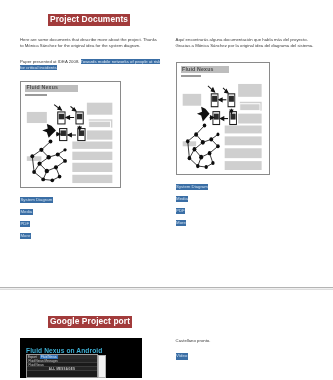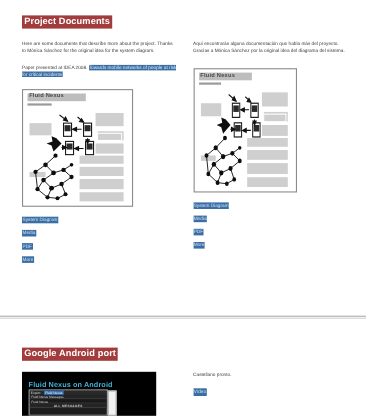--- a/index.html
+++ b/index.html
@@ -27,20 +27,21 @@
 
   .heading {
     display: inline-block;
     background: #a23b3b;
     color: #ffffff;
     font-size: 8.4px;
     font-weight: bold;
     letter-spacing: 0.1px;
     padding: 0.5px 2px 1.5px 2px;
     line-height: 1.18;
+    margin-left: 28px;
   }
 
   .cols { display: flex; gap: 0; margin-top: 11px; }
   .col-left  { width: 147px; }
   .col-right { width: 150px; margin-left: 15px; }
 
   .para { font-size: 4.3px; line-height: 1.52; color: #3a3a3a; }
 
   .paper-line {
     margin-top: 9px;
@@ -426,21 +427,21 @@
         </div>
       </div>
 
     </div>
   </div>
 
   <div class="divider"></div>
 
   <div class="sec-android">
 
-    <div class="heading">Google Android port</div>
+    <div class="heading">Google Project port</div>
 
     <div class="cols2">
 
       <div class="col2-left">
         <div class="video-wrap">
           <div class="video-title">Fluid Nexus on Android</div>
 
           <div class="phone-shot">
             <div class="phone-titlebar">
               <span class="pt-label">Export</span>

